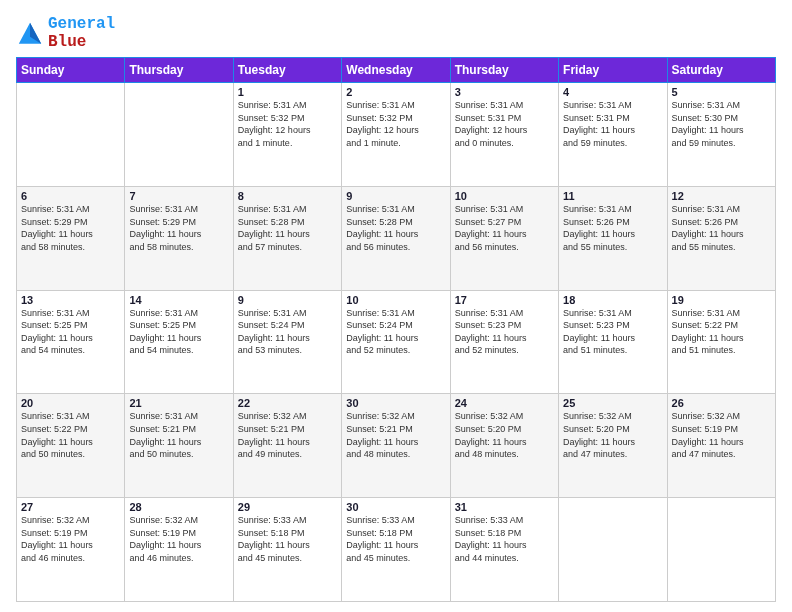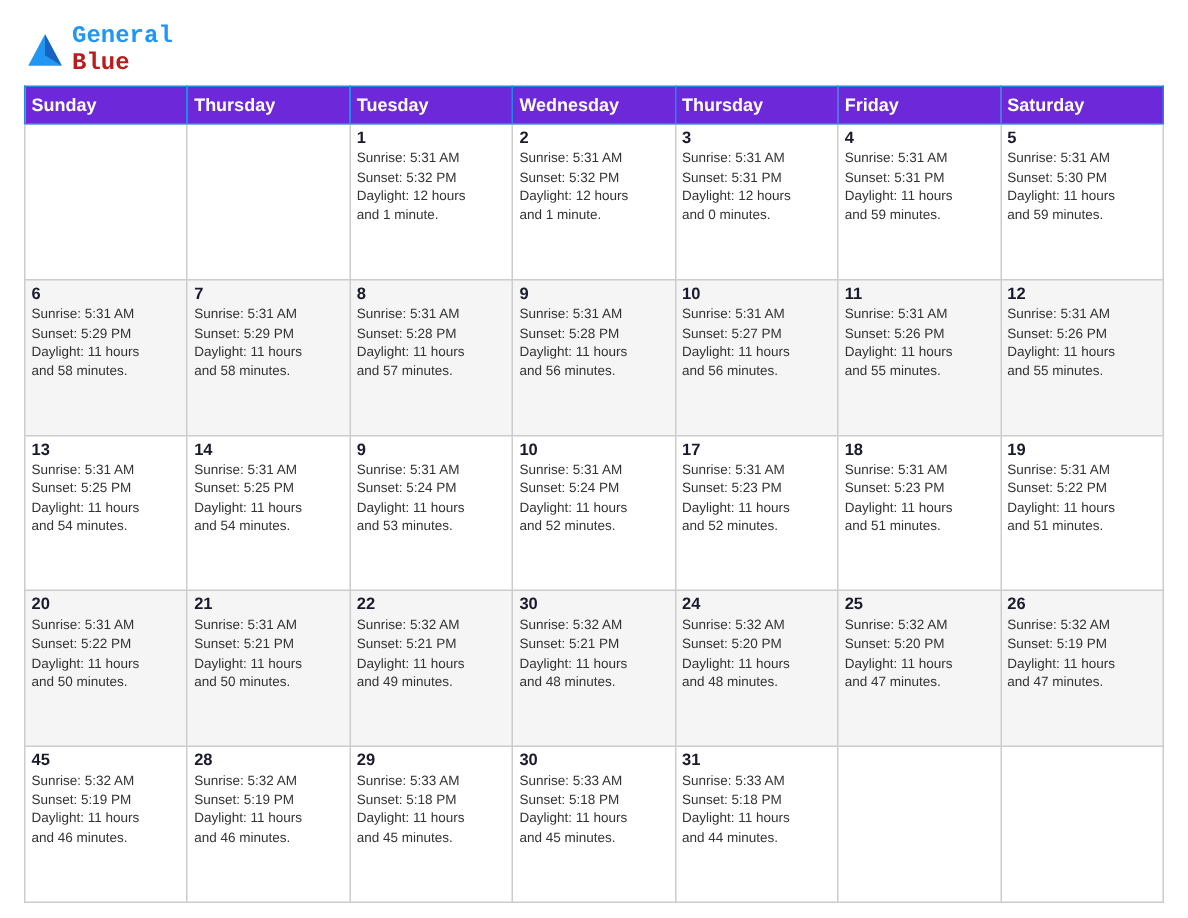--- a/index.html
+++ b/index.html
@@ -316,21 +316,21 @@
           <td>
             <span class="day-num">26</span>
             <div class="day-info" style="white-space: pre-line;">Sunrise: 5:32 AM
 Sunset: 5:19 PM
 Daylight: 11 hours
 and 47 minutes.</div>
           </td>
         </tr>
         <tr>
           <td>
-            <span class="day-num">45</span>
+            <span class="day-num">27</span>
             <div class="day-info" style="white-space: pre-line;">Sunrise: 5:32 AM
 Sunset: 5:19 PM
 Daylight: 11 hours
 and 46 minutes.</div>
           </td>
           <td>
             <span class="day-num">28</span>
             <div class="day-info" style="white-space: pre-line;">Sunrise: 5:32 AM
 Sunset: 5:19 PM
 Daylight: 11 hours

